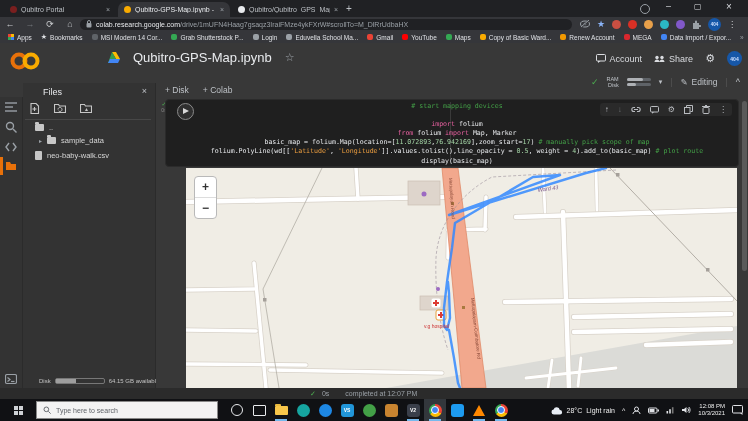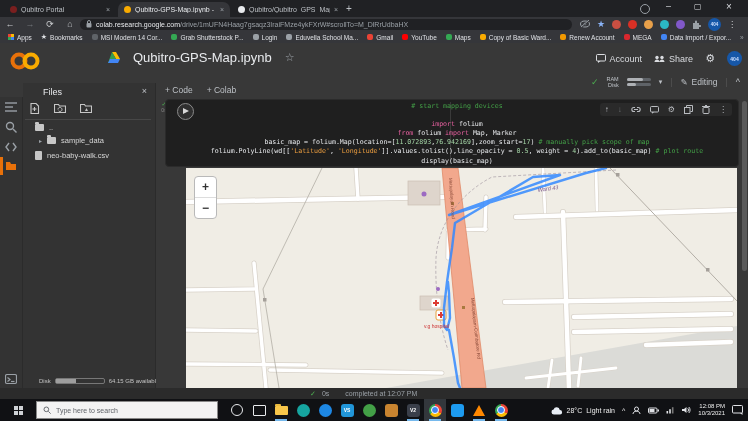--- a/index.html
+++ b/index.html
@@ -270,21 +270,21 @@
       <span style="font-size:7px;">▾</span>
       <span style="color:#555;">|</span>
       <span style="display:flex;align-items:center;gap:4px;">
         <span>✎</span>
         <span>Editing</span>
       </span>
       <span style="color:#555;">|</span>
       <span style="font-size:9px;">^</span>
     </div>
     <div id="addrow">
-      <span>+ Code</span>
+      <span>+ Disk</span>
       <span>+ Colab</span>
     </div>
   </div>
 
   <div id="rail" class="abs">
     <svg class="railic" style="top:4px;" viewBox="0 0 12 12">
         <g stroke="#9aa0a6" stroke-width="1.4">
           <line x1="0" y1="2" x2="12" y2="2"></line>
           <line x1="0" y1="6" x2="8" y2="6"></line>
           <line x1="0" y1="10" x2="12" y2="10"></line>

